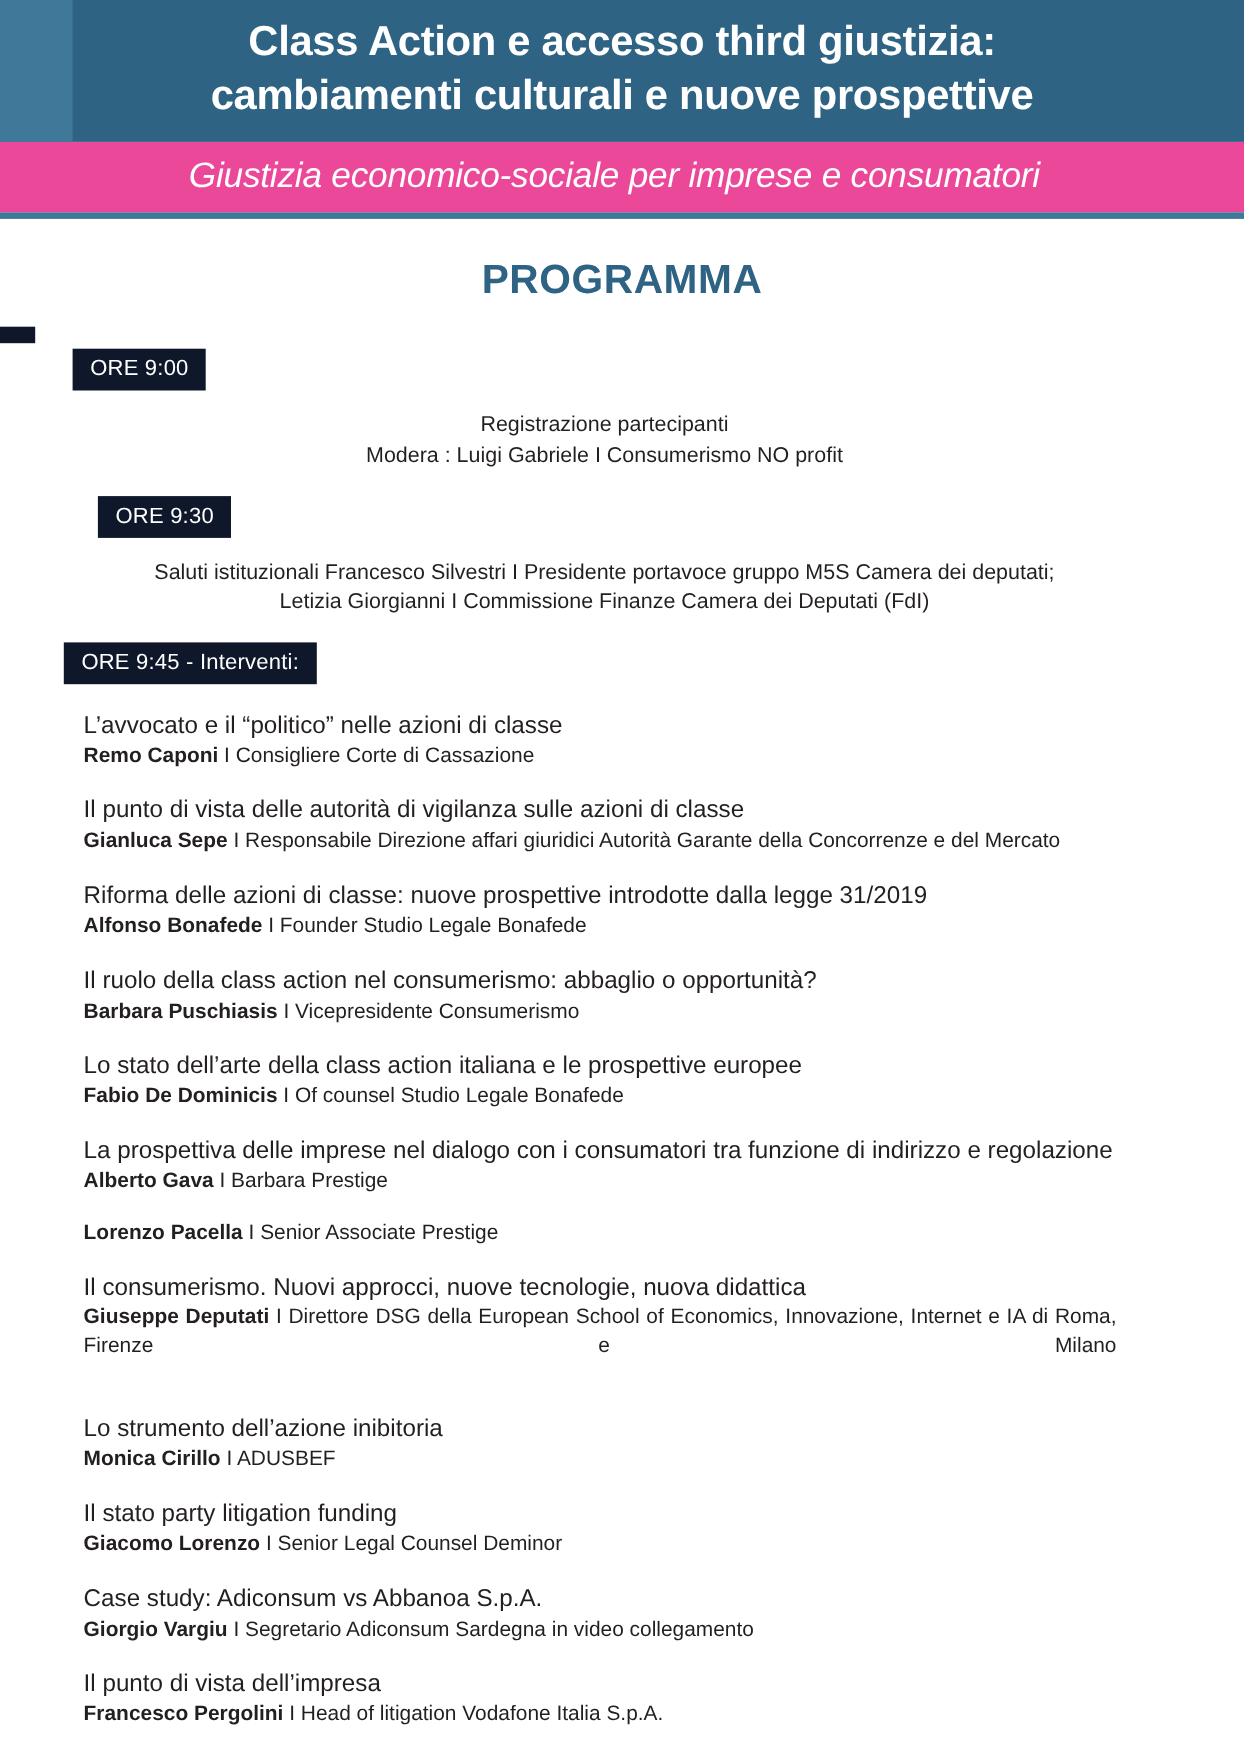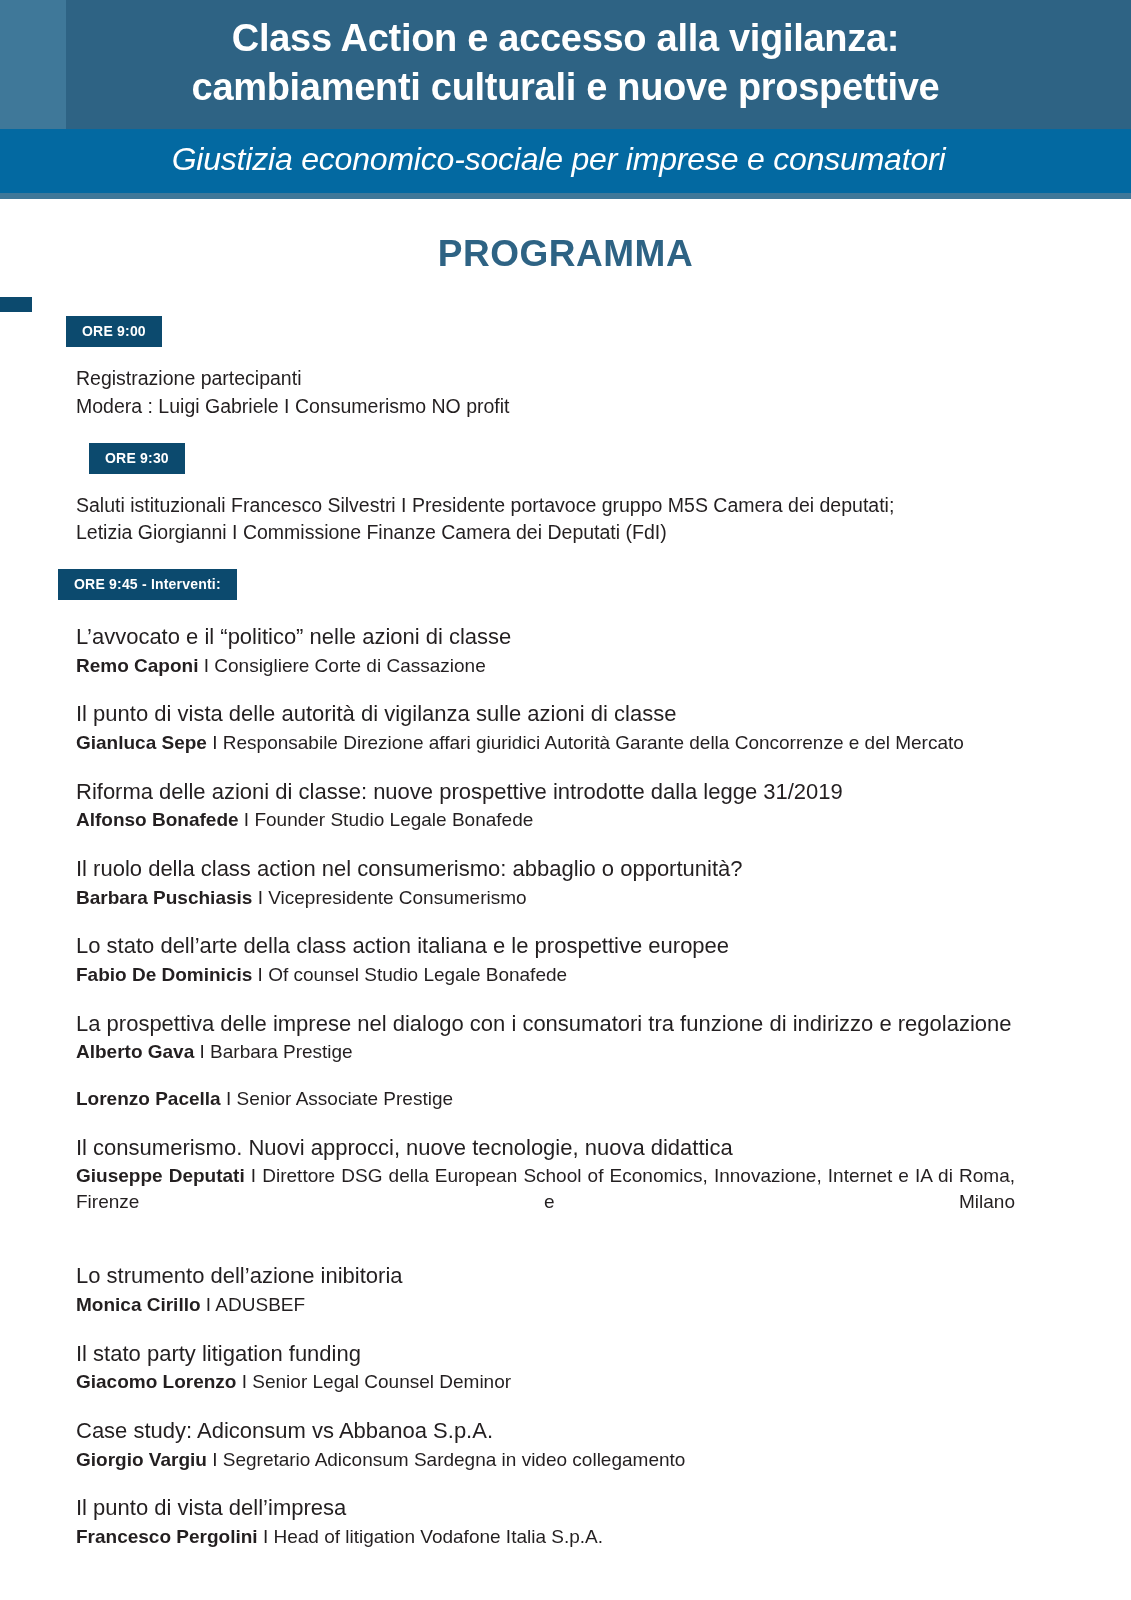--- a/index.html
+++ b/index.html
@@ -28,21 +28,21 @@
     padding: 14px 60px 18px 60px;
     text-align: center;
   }
   .header-title-band .line {
     font-size: 38px;
     font-weight: bold;
     line-height: 1.28;
     letter-spacing: -0.3px;
   }
   .header-sub-band {
-    background: #0369a1;
+    background: #ec4899;
     color: #ffffff;
     padding: 10px 30px 14px 16px;
     text-align: center;
   }
   .header-sub-band .subtitle {
     font-size: 32px;
     font-style: italic;
     line-height: 1.25;
     letter-spacing: -0.2px;
   }
@@ -70,39 +70,39 @@
     margin-top: 34px;
     margin-bottom: 22px;
   }
 
   
   .content {
     padding: 0 38px 0 0;
   }
   .time-chip {
     display: inline-block;
-    background: #0c4a6e;
+    background: #0f172a;
     color: #ffffff;
-    font-size: 14px;
-    font-weight: bold;
+    font-size: 20px;
+    font-weight: normal;
     letter-spacing: 0.2px;
     padding: 7px 16px 8px 16px;
   }
   .chip-row {
     padding-left: 0;
     margin-bottom: 0;
   }
   .block-text {
     padding-left: 76px;
     padding-right: 70px;
     font-size: 19.5px;
     line-height: 1.42;
     margin-top: 18px;
   }
-  .block-text .row { white-space: nowrap; }
+  .block-text .row { white-space: nowrap; text-align: center; }
 
   .interventi {
     padding-left: 76px;
     padding-right: 78px;
     margin-top: 22px;
   }
   .item {
     margin-bottom: 21px;
   }
   .item .title {
@@ -121,21 +121,21 @@
     display: inline-block;
     width: 100%;
   }
 </style>
 </head>
 <body>
 
 <div class="header-wrap">
   <div class="header-left-stripe"></div>
   <div class="header-title-band">
-    <div class="line">Class Action e accesso alla vigilanza:</div>
+    <div class="line">Class Action e accesso third giustizia:</div>
     <div class="line">cambiamenti culturali e nuove prospettive</div>
   </div>
 </div>
 <div class="header-sub-band">
   <div class="subtitle">Giustizia economico-sociale per imprese e consumatori</div>
 </div>
 <div class="header-rule"></div>
 
 <div class="programma">PROGRAMMA</div>
 

